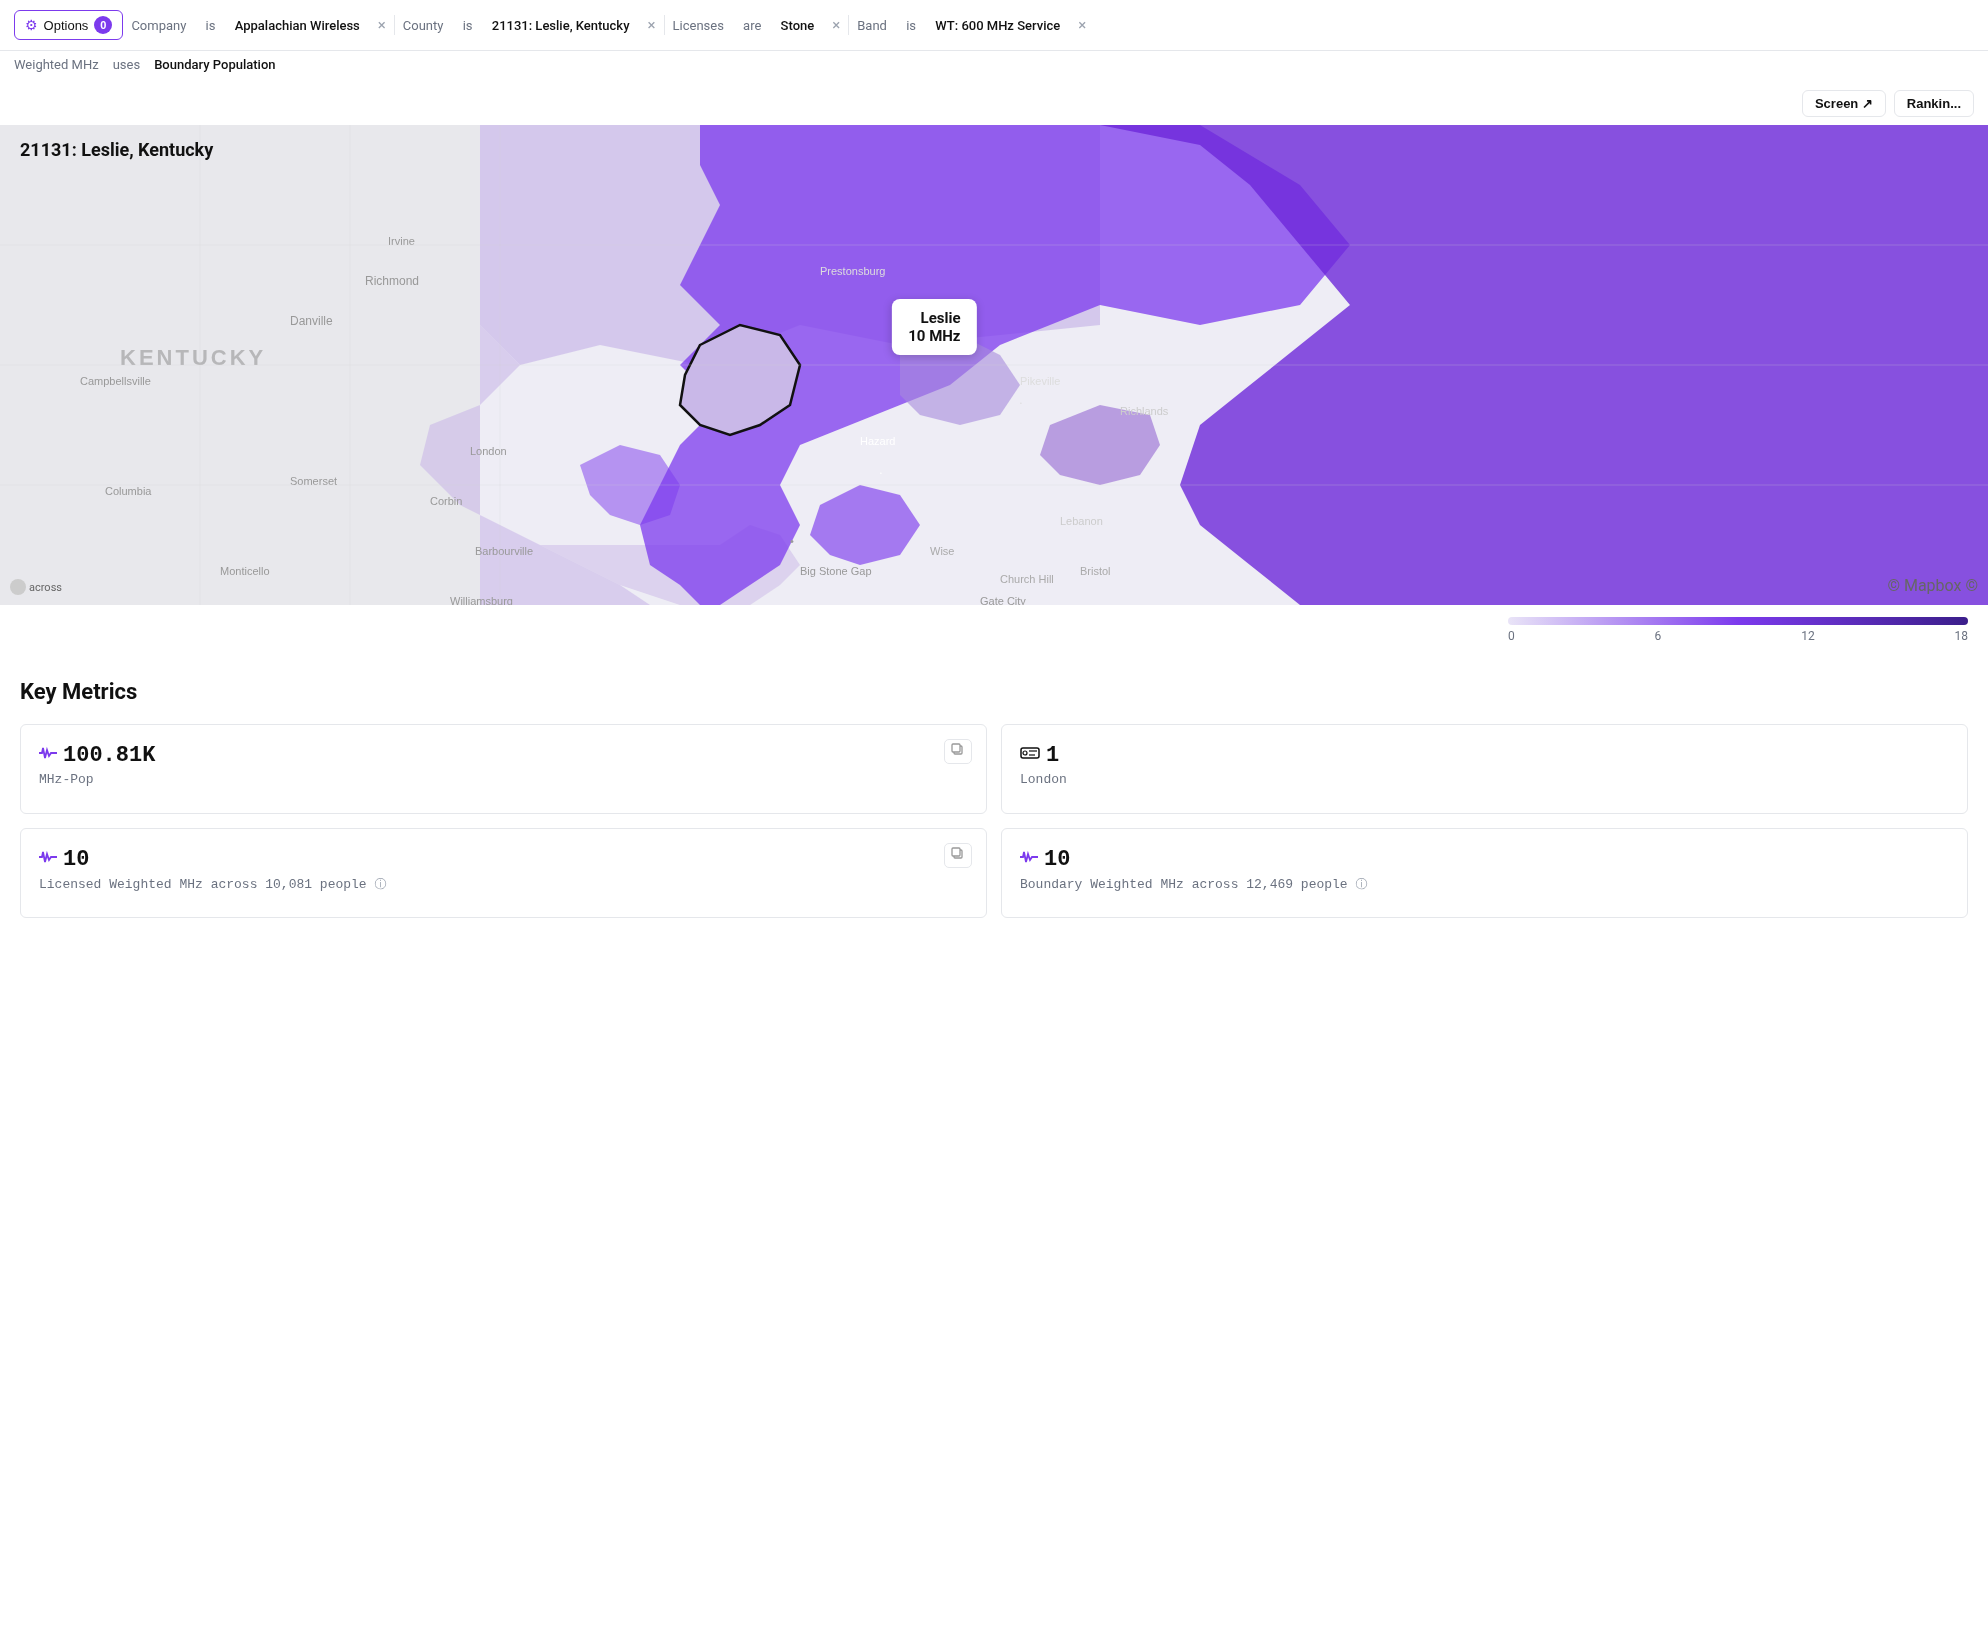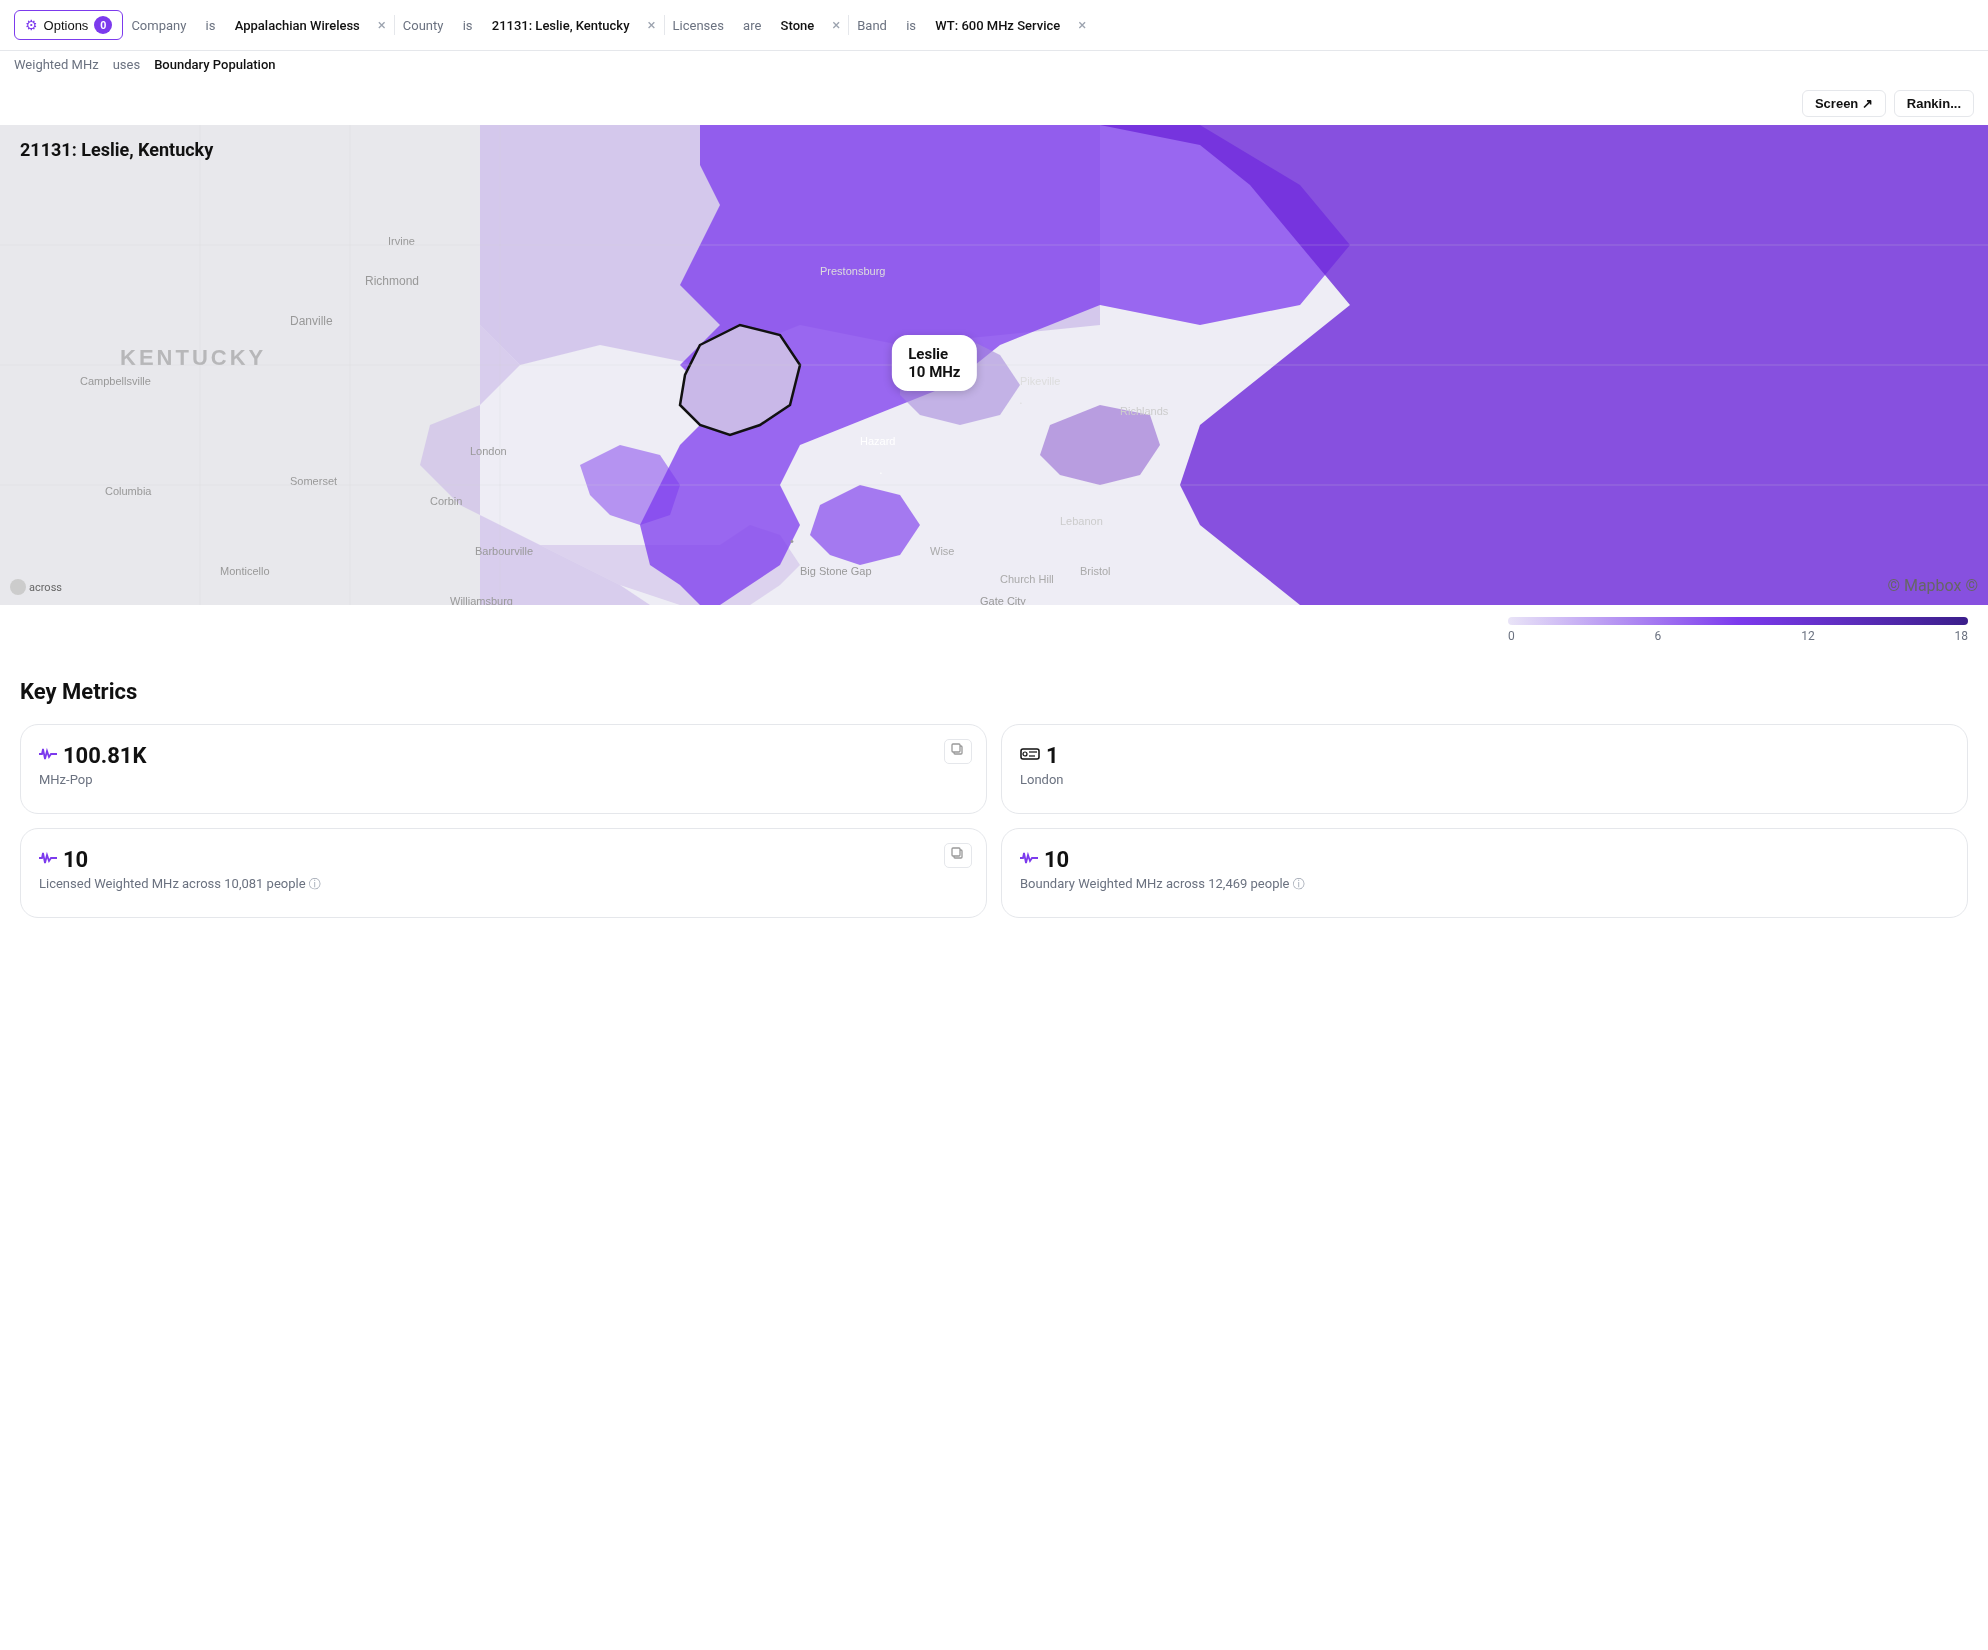--- a/index.html
+++ b/index.html
@@ -109,25 +109,26 @@
     .key-metrics-title {
       font-size: 22px; font-weight: 700; margin-bottom: 20px;
     }
     .metrics-grid {
       display: grid;
       grid-template-columns: 1fr 1fr;
       gap: 14px;
     }
     .metric-card {
       border: 1px solid #e5e7eb;
-      border-radius: 18px;
+      border-radius: 6px;
       padding: 18px 18px 18px 18px;
       position: relative;
       background: #fff;
       min-height: 90px;
+      font-family: Liberation Mono, monospace;
     }
     .metric-header {
       display: flex; align-items: center; gap: 6px;
       margin-bottom: 4px;
     }
     .metric-icon { color: #7c3aed; font-size: 16px; }
     .metric-value { font-size: 22px; font-weight: 700; color: #111; }
     .metric-label { font-size: 13px; color: #6b7280; }
     .metric-copy-btn {
       position: absolute; top: 14px; right: 14px;
@@ -148,29 +149,28 @@
       position: absolute; bottom: 10px; right: 10px;
       font-size: 16px; color: #666;
     }
 
     
     .map-tooltip {
       position: absolute;
       top: 42%; left: 47%;
       transform: translate(-50%, -50%);
       background: #fff;
-      border-radius: 16px;
+      border-radius: 8px;
       padding: 10px 16px;
       font-weight: 700;
       font-size: 15px;
-      text-align: left;
+      text-align: right;
       box-shadow: 0 2px 8px rgba(0,0,0,0.18);
       z-index: 20;
       pointer-events: none;
-      margin-top: 36px;
     }
   </style>
 </head>
 <body>
 
 <div class="filter-bar">
   <button class="options-btn">
     <span class="gear-icon">⚙</span>
     <span>Options</span>
     <span class="options-badge">0</span>

